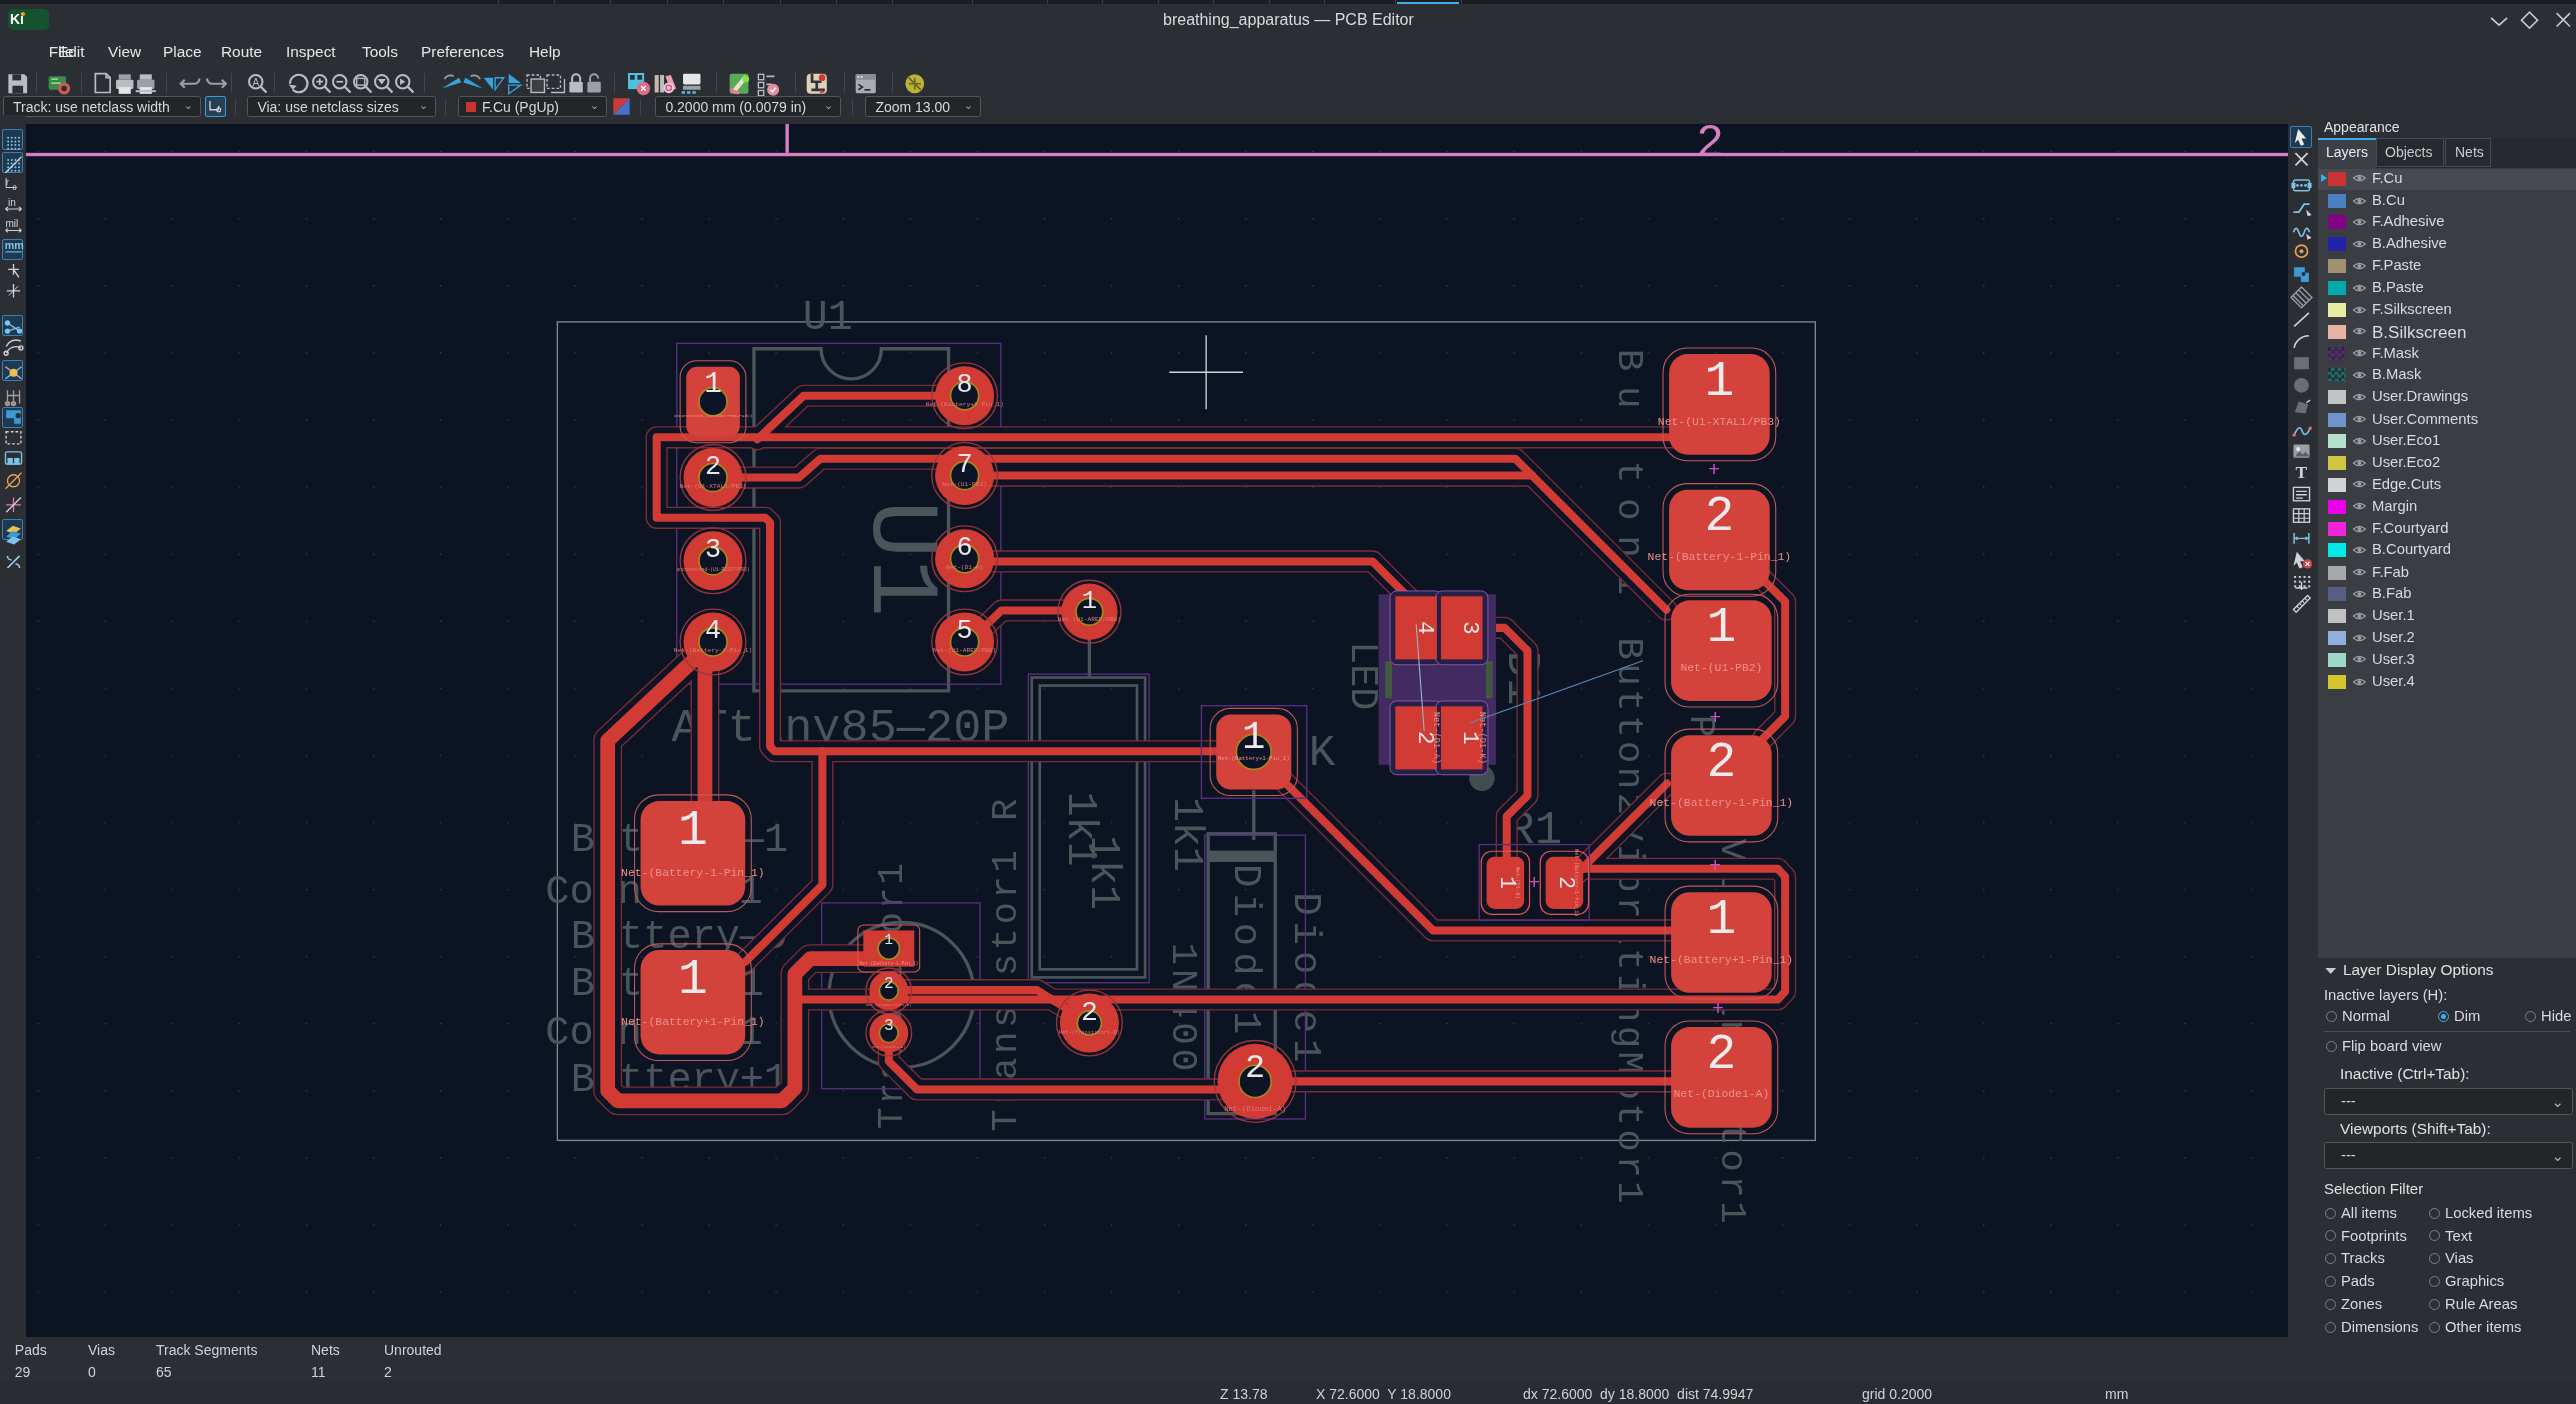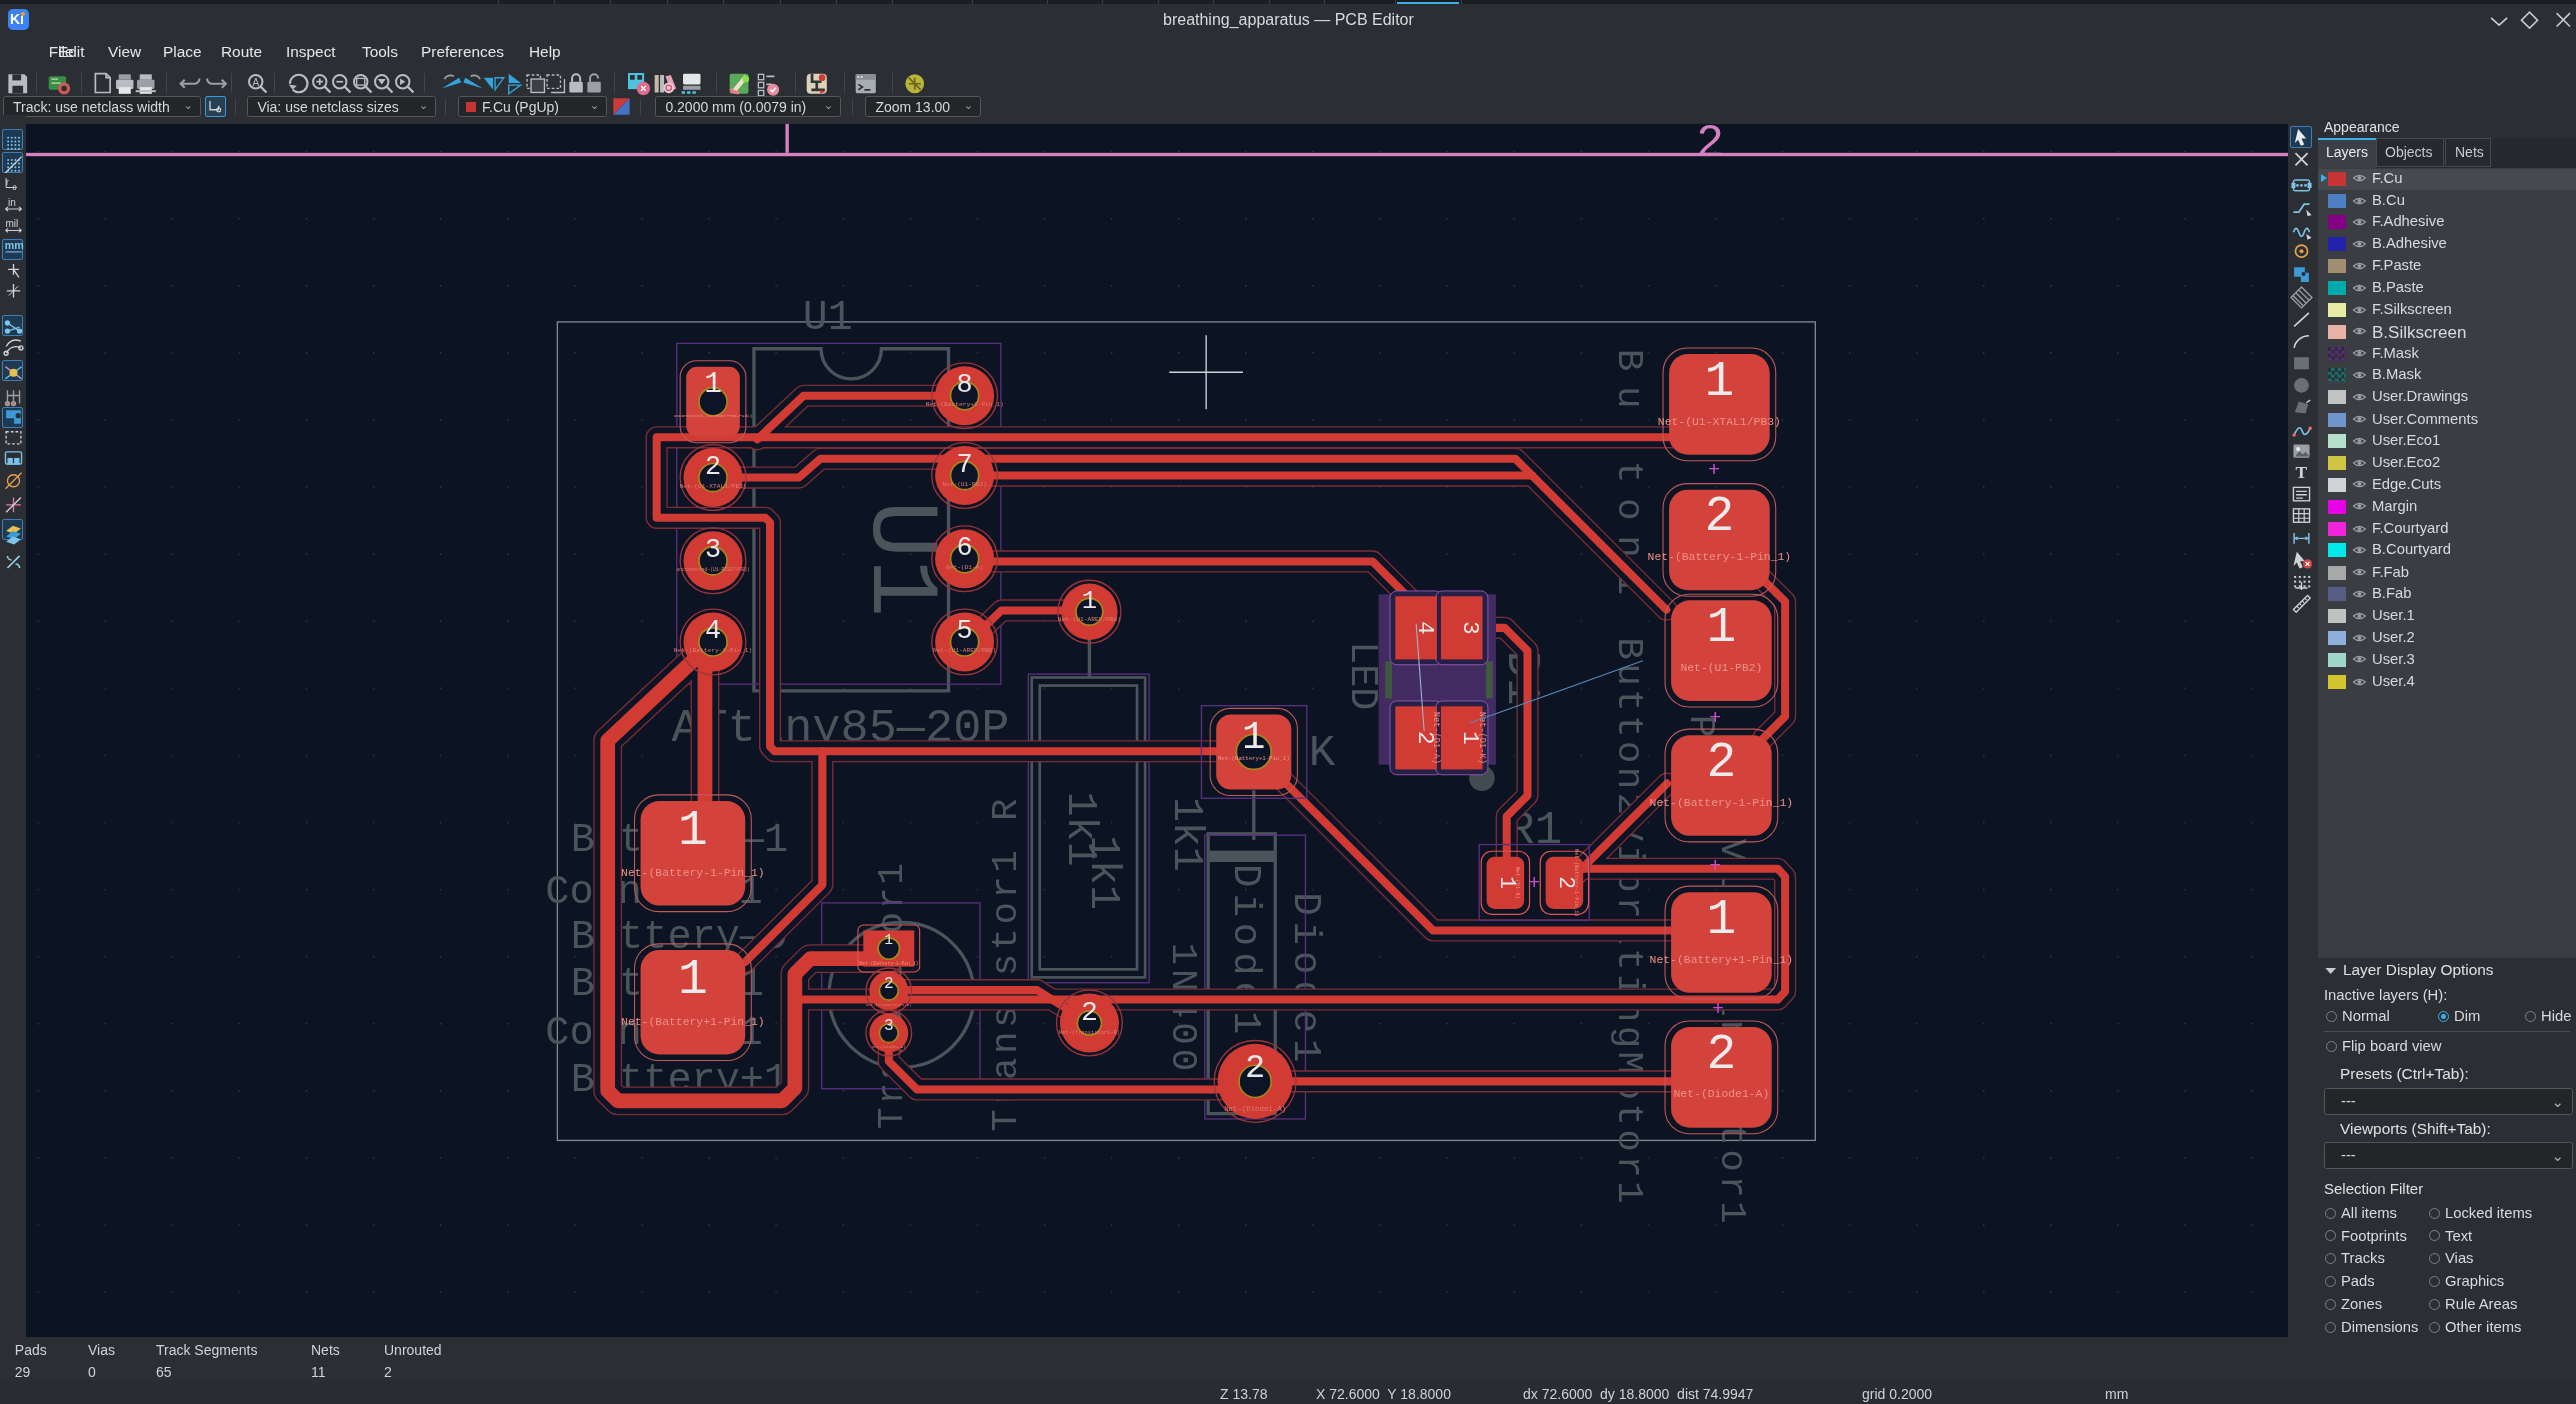--- a/index.html
+++ b/index.html
@@ -25,21 +25,21 @@
 <div class="abs" style="left:1047px;top:0;width:1.3px;height:4px;background:#3a3e44;"></div>
 <div class="abs" style="left:1102px;top:0;width:1.3px;height:4px;background:#3a3e44;"></div>
 <div class="abs" style="left:1158px;top:0;width:1.3px;height:4px;background:#3a3e44;"></div>
 <div class="abs" style="left:1213px;top:0;width:1.3px;height:4px;background:#3a3e44;"></div>
 <div class="abs" style="left:1269px;top:0;width:1.3px;height:4px;background:#3a3e44;"></div>
 <div class="abs" style="left:1324px;top:0;width:1.3px;height:4px;background:#3a3e44;"></div>
 <div class="abs" style="left:1395px;top:0;width:1.3px;height:4px;background:#3a3e44;"></div>
 <div class="abs" style="left:1461px;top:0;width:1.3px;height:4px;background:#3a3e44;"></div>
 <div class="abs" style="left:1397px;top:2px;width:62px;height:2px;background:#3daee9;"></div>
 <div class="abs" style="left:0;top:4px;width:2576px;height:62px;background:#2b2f34;"></div>
-<div class="abs" style="left:8px;top:9.4px;width:21px;height:21px;background:#3b82f6;border-radius:4.7px;">
+<div class="abs" style="left:8px;top:9.4px;width:41px;height:21px;background:#14532d;border-radius:4.7px;">
 <span style="position:absolute;left:2px;top:1.3px;color:#fff;font-weight:bold;font-size:14px;font-family:'Liberation Sans';">Ki</span>
 <span style="position:absolute;left:13.4px;top:2.7px;width:4px;height:4px;background:#f0a02a;border-radius:50%;"></span>
     </div>
 <div class="t" style="left:1163px;top:10.7px;font-size:16px;color:#d8dadd;">breathing_apparatus — PCB Editor</div>
 <svg class="abs" style="left:2467px;top:10.7px;" width="107" height="19" viewBox="0 0 160 28">
 <path d="M36 10 l12 11 12-11" stroke="#c8cbce" stroke-width="2.6" fill="none"></path>
 <rect x="85" y="5" width="17" height="17" transform="rotate(45 93.5 13.5)" stroke="#c8cbce" stroke-width="2.4" fill="none"></rect>
 <path d="M134 3 l20 20 M154 3 l-20 20" stroke="#c8cbce" stroke-width="2.4" fill="none"></path>
     </svg>
 <div class="t" style="left:10.7px;top:43px;font-size:15.4px;color:#e4e6e8;margin-left:38px;">File</div>
@@ -872,21 +872,21 @@
 <div class="radio" style="left:2326px;top:1011px;"></div>
 <div class="t" style="left:2342px;top:1008px;font-size:14.8px;color:#d8dade;">Normal</div>
 <div class="abs" style="left:2438px;top:1011px;width:11.4px;height:11.4px;border:1.3px solid #3daee9;border-radius:50%;"></div>
 <div class="abs" style="left:2441px;top:1014px;width:4.7px;height:4.7px;background:#3daee9;border-radius:50%;"></div>
 <div class="t" style="left:2454px;top:1008px;font-size:14.8px;color:#d8dade;">Dim</div>
 <div class="radio" style="left:2525px;top:1011px;"></div>
 <div class="t" style="left:2541px;top:1008px;font-size:14.8px;color:#d8dade;">Hide</div>
 <div class="abs" style="left:2324px;top:1031px;width:246px;height:0.7px;background:#4a4e53;"></div>
 <div class="radio" style="left:2326px;top:1041px;"></div>
 <div class="t" style="left:2342px;top:1038px;font-size:14.8px;color:#d8dade;">Flip board view</div>
-<div class="t" style="left:2340px;top:1065px;font-size:15.4px;color:#dfe1e3;">Presets (Ctrl+Tab):</div>
+<div class="t" style="left:2340px;top:1065px;font-size:15.4px;color:#dfe1e3;">Inactive (Ctrl+Tab):</div>
 <div class="combo" style="left:2324px;top:1088px;width:249px;height:27px;font-size:14.8px;">
       <span style="position:absolute;left:16px;top:4px;">---</span>
       <span style="position:absolute;right:8px;top:4px;color:#a8acb0;">⌄</span>
     </div>
 <div class="t" style="left:2340px;top:1120px;font-size:15.4px;color:#dfe1e3;">Viewports (Shift+Tab):</div>
 <div class="combo" style="left:2324px;top:1142px;width:249px;height:27px;font-size:14.8px;">
       <span style="position:absolute;left:16px;top:4px;">---</span>
       <span style="position:absolute;right:8px;top:4px;color:#a8acb0;">⌄</span>
     </div>
 <div class="t" style="left:2324px;top:1180px;font-size:15px;color:#dfe1e3;">Selection Filter</div>

